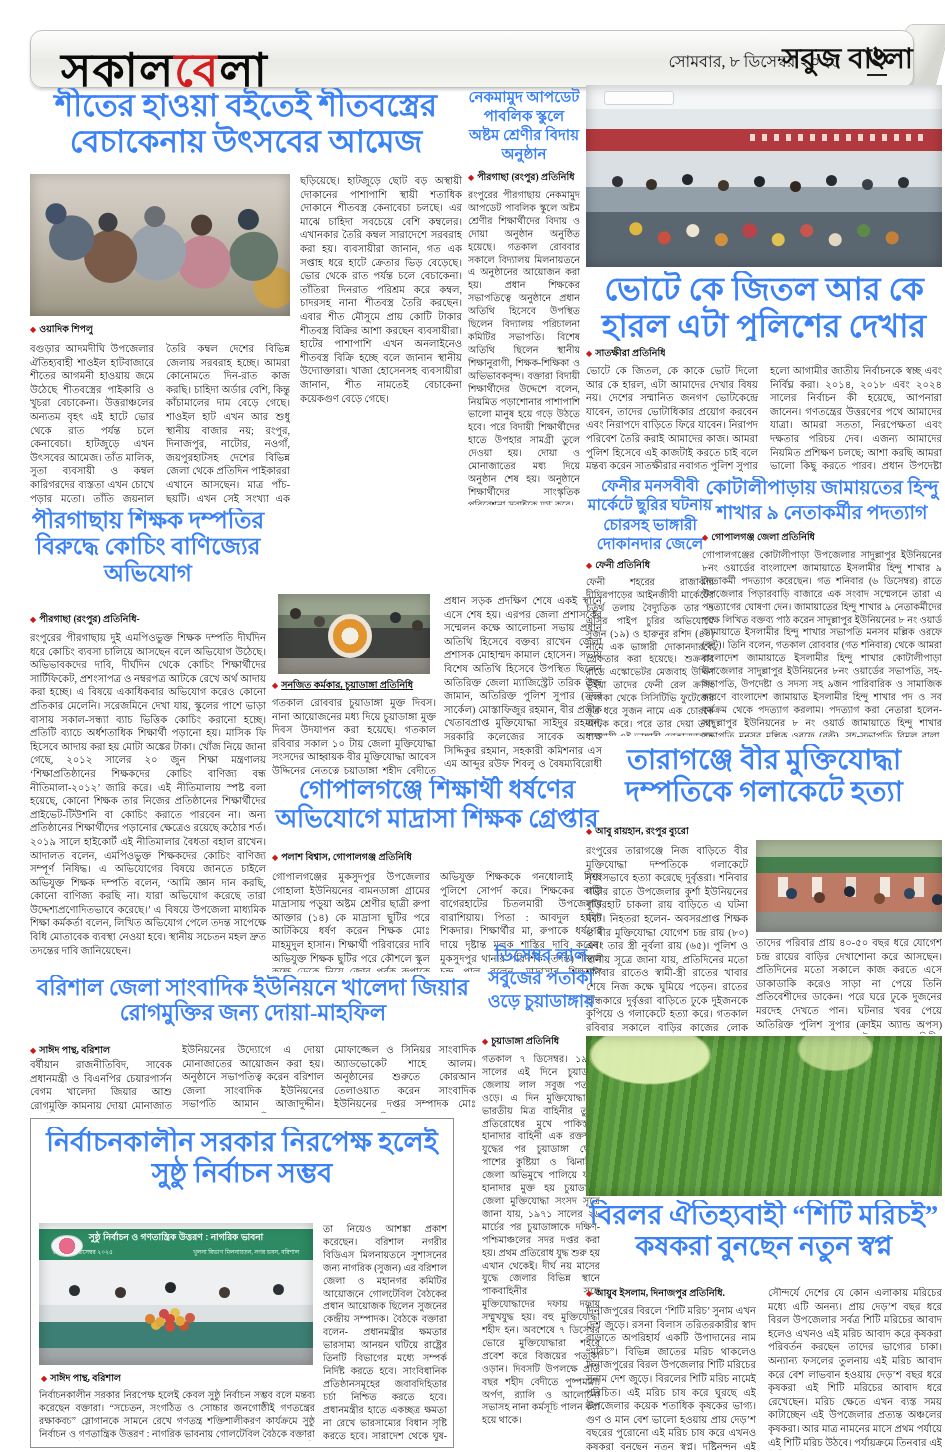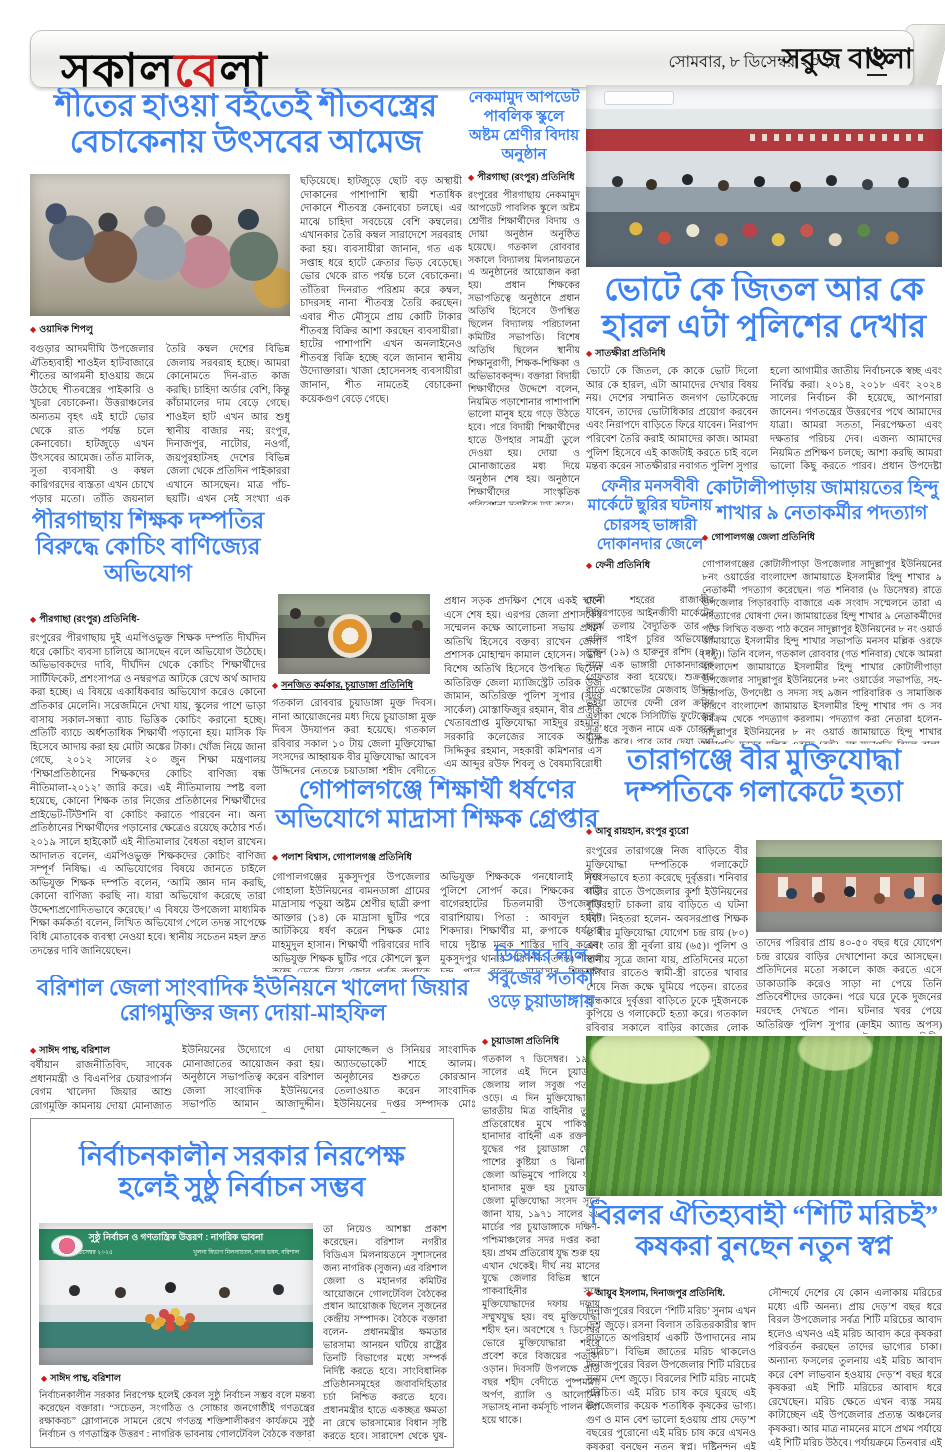--- a/index.html
+++ b/index.html
@@ -43,26 +43,26 @@
 
   #a3{left:586px;top:85px;width:356px;height:387px}
   #a3 .photo{left:0;top:0;width:356px;height:182px}
   #a3 .hl{position:absolute;left:0;top:186px;width:356px;font-size:32px;height:70px}
   #a3 .byline{position:absolute;left:0;top:261px}
   #a3 .c1{position:absolute;left:0;top:279px;width:172px;height:108px}
   #a3 .c2{position:absolute;left:184px;top:279px;width:172px;height:108px}
 
   #a6{left:586px;top:476px;width:128px;height:268px}
   #a6 .hl{font-size:15.5px;line-height:1.25;height:80px}
-  #a6 .byline{margin:2px 0 21px}
+  #a6 .byline{margin:2px 0 3px}
   #a6 .body{height:160px;font-size:9.5px}
 
   #a7{left:702px;top:476px;width:240px;height:268px}
   #a7 .hl{font-size:19px;line-height:1.3;height:52px}
-  #a7 .byline{margin:2px 0 13px}
+  #a7 .byline{margin:2px 0 4px}
   #a7 .body{height:188px;font-size:9.5px}
 
   #a8{left:586px;top:744px;width:356px;height:292px}
   #a8 .hl{font-size:28px;height:76px}
   #a8 .byline{position:absolute;left:0;top:80px}
   #a8 .c1{position:absolute;left:0;top:100px;width:162px;height:190px}
   #a8 .photo{left:170px;top:96px;width:186px;height:92px}
   #a8 .c2{position:absolute;left:170px;top:192px;width:186px;height:98px}
 
   #a13{left:586px;top:1036px;width:356px;height:416px}
@@ -93,21 +93,21 @@
   #a10{left:30px;top:975px;width:446px;height:140px}
   #a10 .hl{font-size:22px;height:62px}
   #a10 .cols{position:absolute;top:68px;left:0;width:446px;height:70px;display:flex;gap:10px}
   #a10 .cols>div{flex:1;overflow:hidden}
 
   #a11{left:482px;top:944px;width:118px;height:504px}
   #a11 .hl{font-size:17.5px;line-height:1.3;height:88px}
   #a11 .byline{margin:2px 0 4px}
   #a11 .body{height:392px;font-size:9.5px}
 
-  #a12{left:30px;top:1118px;width:424px;height:330px;border:1px solid #8f8f8f;padding:20px}
+  #a12{left:30px;top:1118px;width:424px;height:330px;border:1px solid #8f8f8f;padding:6px}
   #a12 .hl{font-size:27px;height:90px;margin-top:2px}
   #a12 .photo{left:8px;top:104px;width:274px;height:142px}
   #a12 .byline{position:absolute;left:10px;top:252px}
   #a12 .below{position:absolute;left:8px;top:270px;width:276px;height:52px;font-size:9.5px}
   #a12 .cR{position:absolute;left:292px;top:104px;width:124px;height:218px;font-size:9.5px}
 
   
   .ph-market{background:
     radial-gradient(circle at 10% 28%, #43506a 0 10px, transparent 11px),
     radial-gradient(circle at 16% 45%, #5d6b7a 0 22px, transparent 23px),

